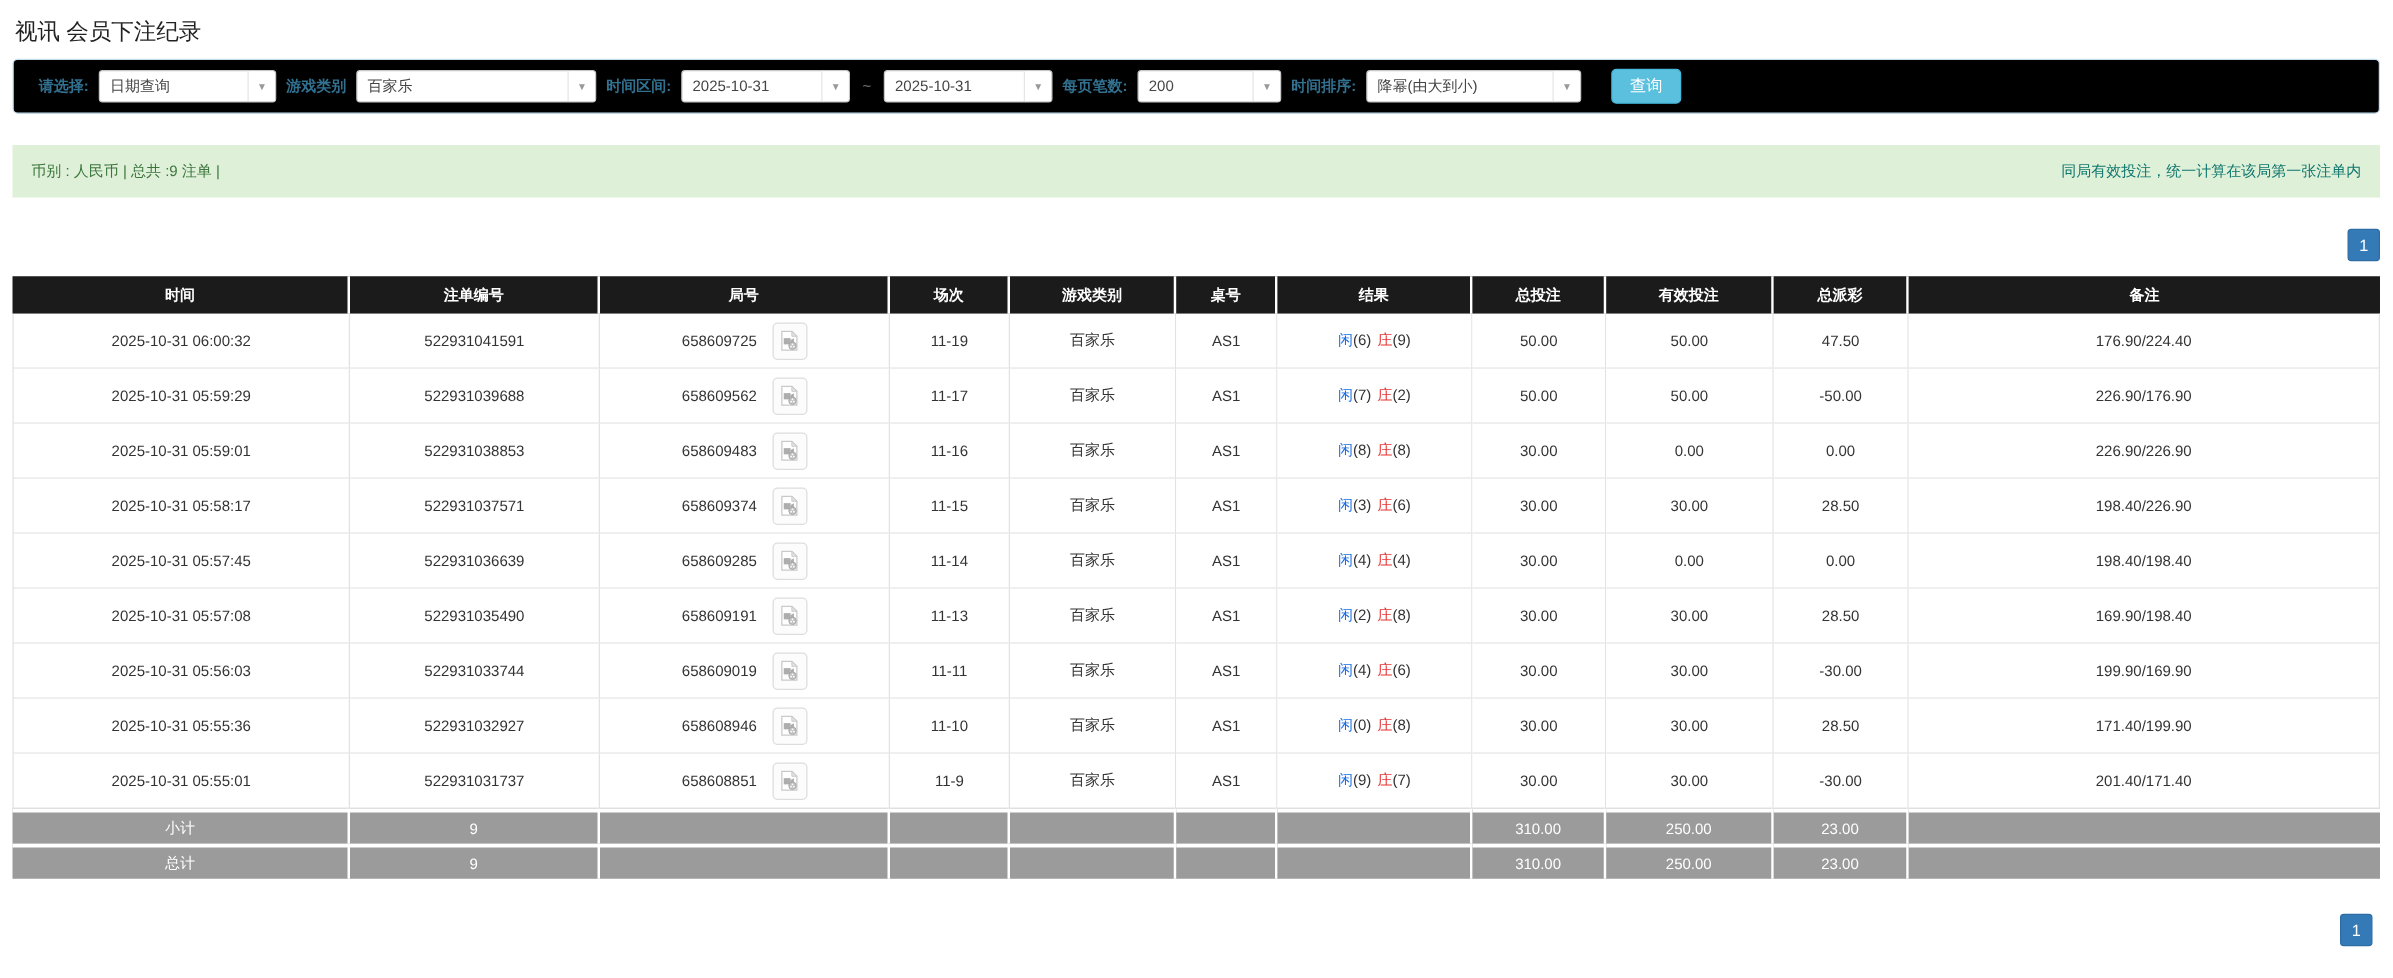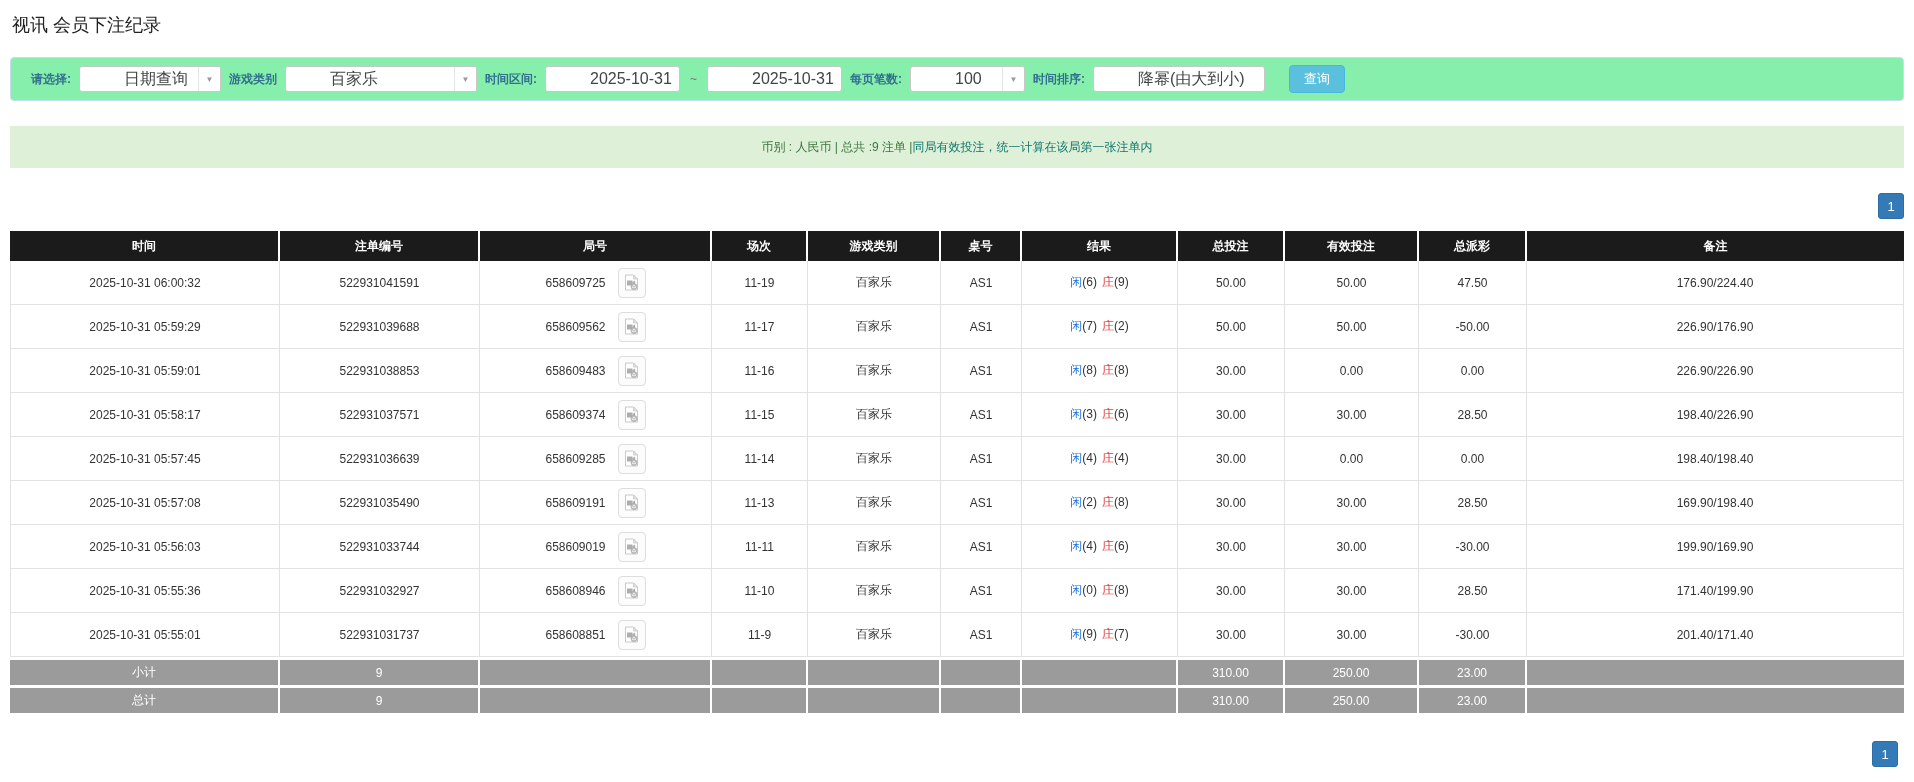--- a/index.html
+++ b/index.html
@@ -3,55 +3,55 @@
 <meta charset="utf-8">
 <style>
   * { margin:0; padding:0; box-sizing:border-box; }
   body {
     font-family: "Liberation Sans", sans-serif;
     background:#fff; color:#333;
     width:1914px; height:782px; overflow:hidden;
   }
   .container { padding:0 10px; }
 
-  .page-title { font-size:18px; font-weight:400; color:#222; padding:13px 2px 20px 2px; }
+  .page-title { font-size:18px; font-weight:400; color:#222; padding:13px 2px 10px 2px; }
 
   
   .filter-panel {
     display:flex; align-items:center; gap:8px;
-    background:#86efac; border:1px solid #c4dff0; border-radius:4px;
+    background:#000000; border:1px solid #c4dff0; border-radius:4px;
     height:44px; padding:0 10px 0 20px; font-size:12px; white-space:nowrap;
   }
   .flabel { color:#31708f; font-weight:bold; }
   .combo {
     display:inline-flex; align-items:center; justify-content:space-between;
     background:#fff; border:1px solid #c8c8c8; border-radius:3px; height:26px;
     cursor:pointer; overflow:hidden;
   }
-  .combo-text { padding:0 8px; color:#444; font-size:16px;margin-left:36px; }
+  .combo-text { padding:0 8px; color:#444; font-size:12px; }
   .combo-arrow {
     width:22px; align-self:stretch; display:flex; align-items:center; justify-content:center;
     border-left:1px solid #e6e6e6; color:#999; font-size:8px; background:#fff;
   }
   .w-qt   { width:142px; }
   .w-game { width:192px; }
   .w-date { width:135px; }
   .w-size { width:115px; }
   .w-sort { width:172px;gap:32px; }
   .tilde { color:#777; padding:0 2px; }
   .search-btn {
     background:#5bc0de; border:1px solid #46b8da; color:#fff;
     border-radius:4px; height:28px; padding:0 14px; font-size:13px;
     margin-left:16px; cursor:pointer;
   }
 
   
   .info-bar {
     margin-top:25px; background:#dff0d8; height:42px;
-    display:flex; align-items:center; justify-content:center;
+    display:flex; align-items:center; justify-content:space-between;
     padding:0 15px; font-size:12px;
   }
   .info-left  { color:#3c763d; }
   .info-right { color:#0f766e; }
 
   
   .pager { display:flex; justify-content:flex-end; }
   .pager.top    { margin-top:25px; }
   .pager.bottom { margin-top:28px; padding-right:6px; }
   .page-btn {
@@ -120,21 +120,21 @@
       <span class="combo-arrow">▼</span>
     </div>
     <span class="tilde">~</span>
     <div class="combo w-date">
       <span class="combo-text">2025-10-31</span>
       <span class="combo-arrow">▼</span>
     </div>
 
     <span class="flabel">每页笔数:</span>
     <div class="combo w-size">
-      <span class="combo-text">100</span>
+      <span class="combo-text">200</span>
       <span class="combo-arrow">▼</span>
     </div>
 
     <span class="flabel">时间排序:</span>
     <div class="combo w-sort">
       <span class="combo-text">降幂(由大到小)</span>
       <span class="combo-arrow">▼</span>
     </div>
 
     <button class="search-btn">查询</button>

